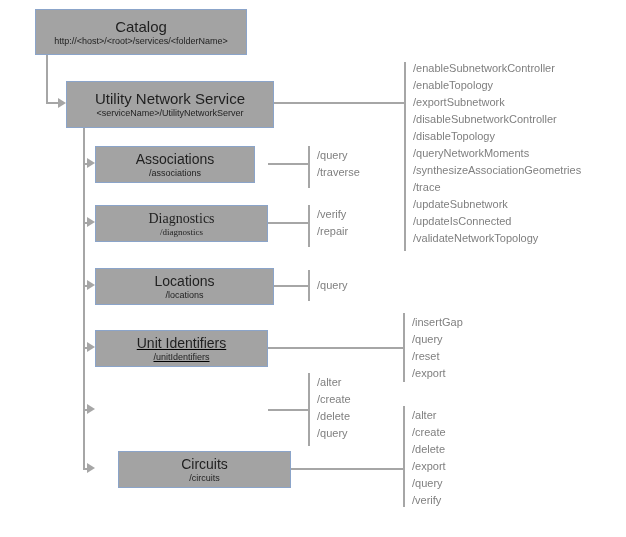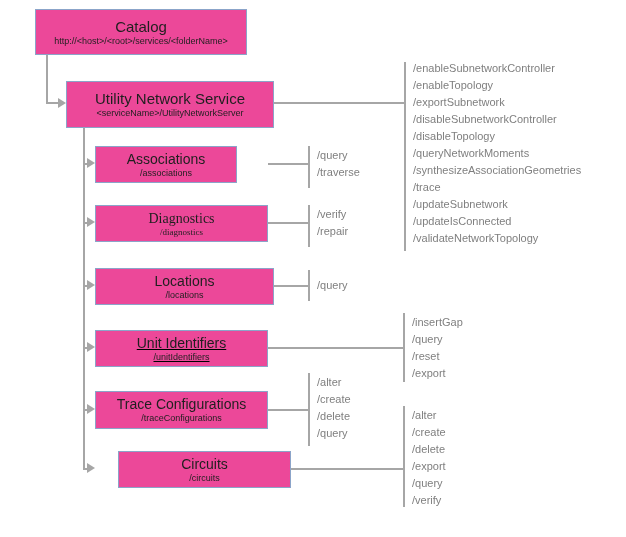--- a/index.html
+++ b/index.html
@@ -6,21 +6,21 @@
   #canvas {
     position: relative;
     width: 626px;
     height: 537px;
     background: #ffffff;
     font-family: "Liberation Sans", sans-serif;
     overflow: hidden;
   }
   .node {
     position: absolute;
-    background: #ec4899;
+    background: #a3a3a3;
     border: 1.6px solid #8ba4c9;
     box-sizing: border-box;
     display: flex;
     flex-direction: column;
     align-items: center;
     justify-content: center;
     text-align: center;
   }
   .node-title {
     color: #1f1f1f;
@@ -99,44 +99,40 @@
   <div class="node" style="left:35px; top:9px; width:212px; height:46px;">
     <div class="node-title">Catalog</div>
     <div class="node-subtitle">http://&lt;host&gt;/&lt;root&gt;/services/&lt;folderName&gt;</div>
   </div>
 
   <div class="node" style="left:66px; top:81px; width:208px; height:47px;">
     <div class="node-title">Utility Network Service</div>
     <div class="node-subtitle">&lt;serviceName&gt;/UtilityNetworkServer</div>
   </div>
 
-  <div class="node small" style="left:95px; top:146px; width:142px; height:37px;">
+  <div class="node small" style="left:95px; top:146px; width:160px; height:37px;">
     <div class="node-title">Associations</div>
     <div class="node-subtitle">/associations</div>
   </div>
 
   <div class="node small" style="left:95px; top:205px; width:173px; height:37px;font-family:Liberation Serif, serif;">
     <div class="node-title">Diagnostics</div>
     <div class="node-subtitle">/diagnostics</div>
   </div>
 
   <div class="node small" style="left:95px; top:268px; width:179px; height:37px;">
     <div class="node-title">Locations</div>
     <div class="node-subtitle">/locations</div>
   </div>
 
   <div class="node small" style="left:95px; top:330px; width:173px; height:37px;text-decoration:underline;">
     <div class="node-title">Unit Identifiers</div>
     <div class="node-subtitle">/unitIdentifiers</div>
   </div>
 
-  <div class="node small" style="left:95px; top:391px; width:173px; height:38px;">
-    <div class="node-title">Trace Configurations</div>
-    <div class="node-subtitle">/traceConfigurations</div>
-  </div>
 
   <div class="node small" style="left:95px; top:451px; width:173px; height:37px;margin-left:23px;">
     <div class="node-title">Circuits</div>
     <div class="node-subtitle">/circuits</div>
   </div>
 
   <div class="ops" style="left:413px; top:60px;">
     <div class="op">/enableSubnetworkController</div>
     <div class="op">/enableTopology</div>
     <div class="op">/exportSubnetwork</div>

